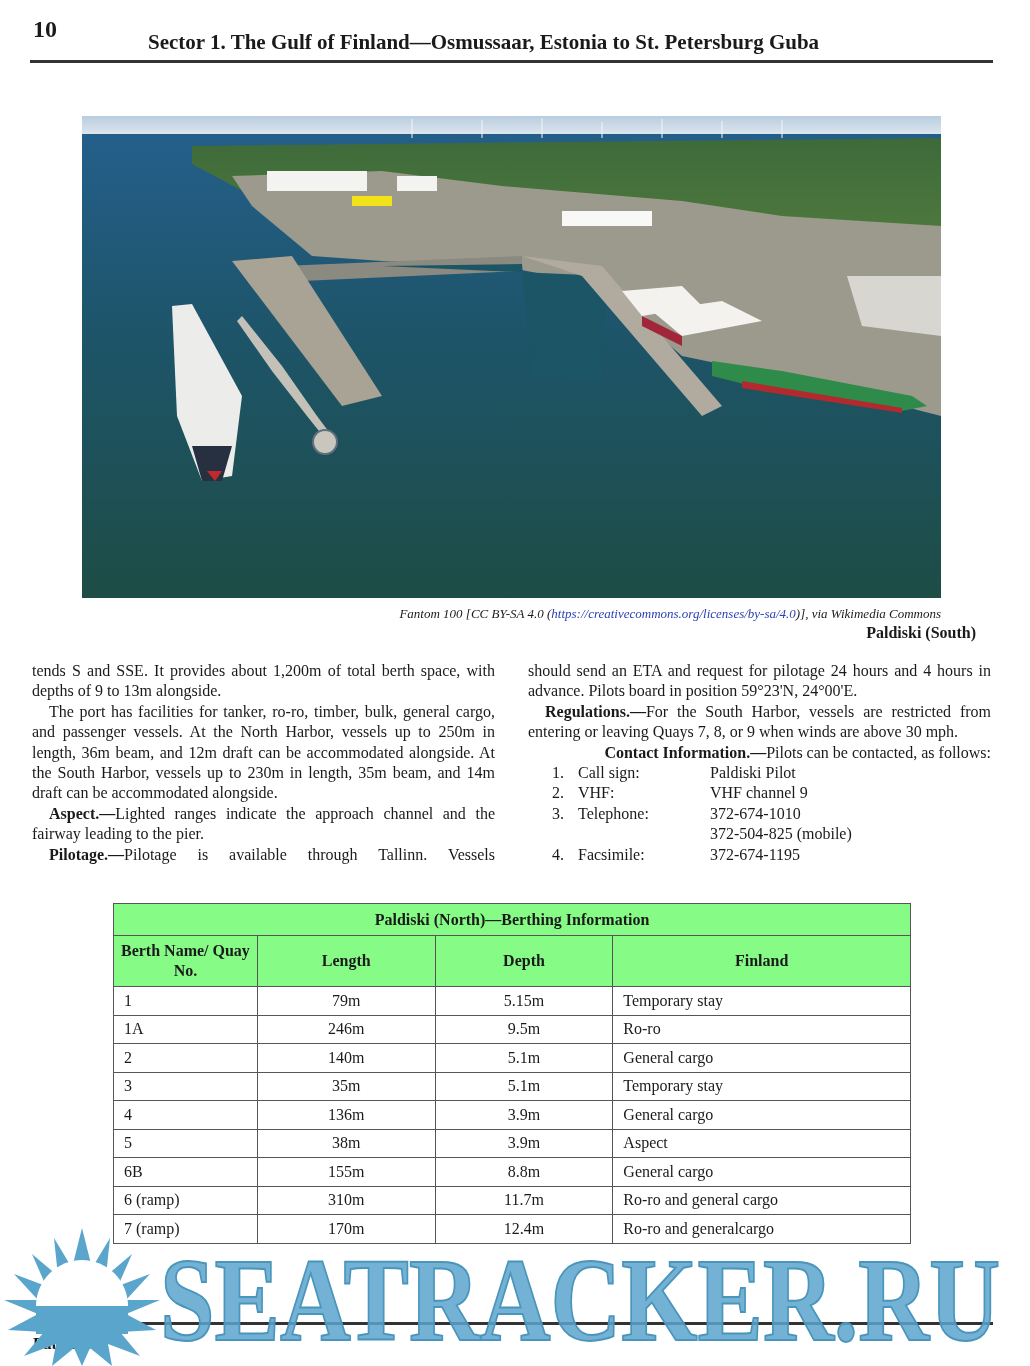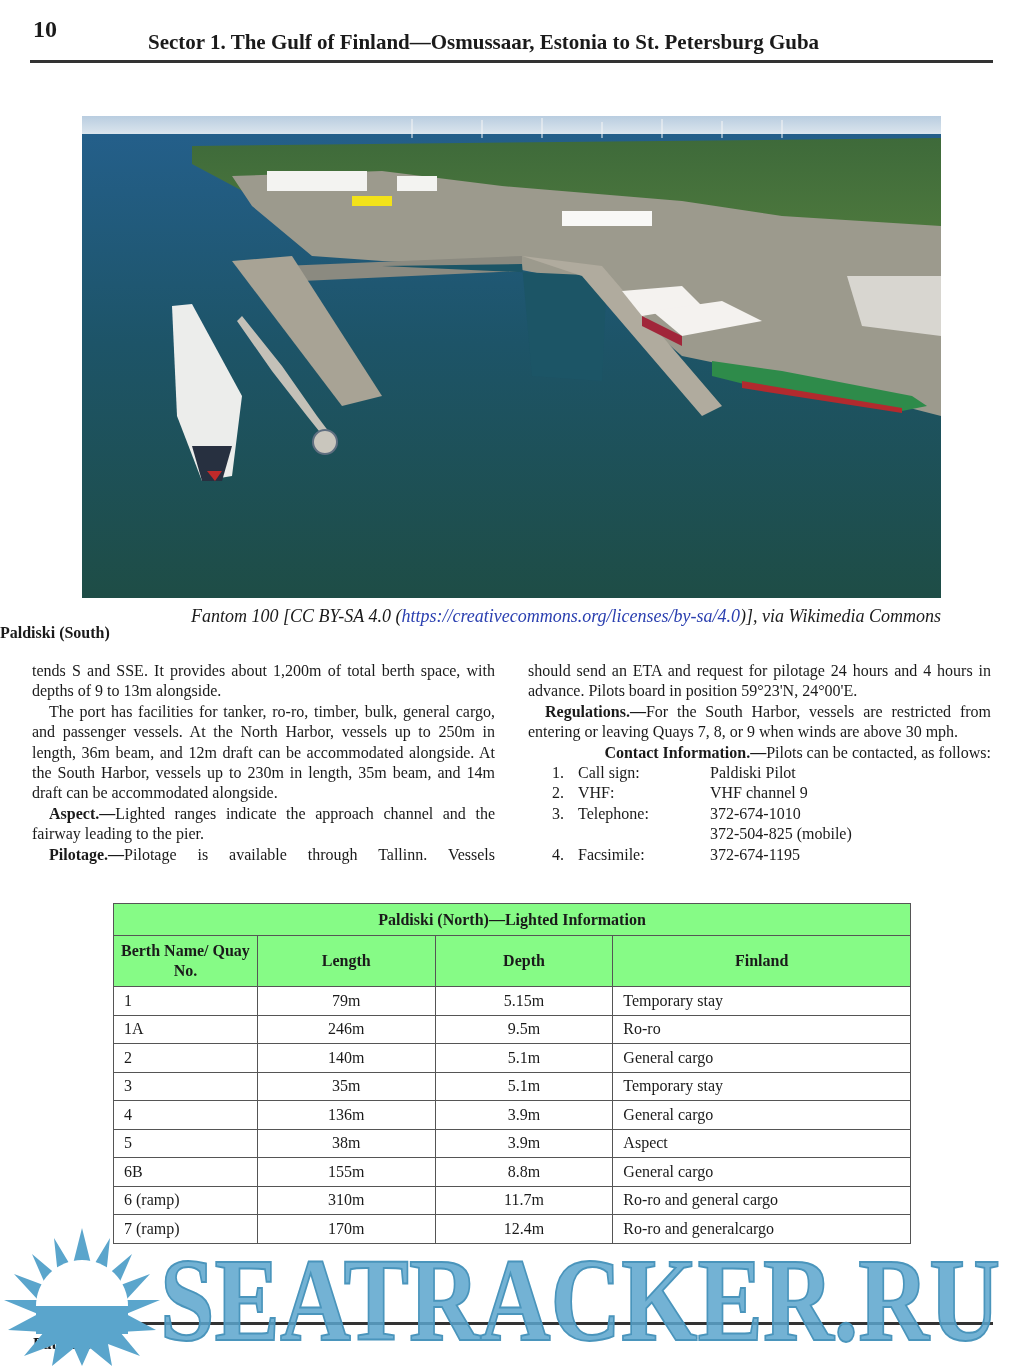--- a/index.html
+++ b/index.html
@@ -15,25 +15,25 @@
   }
   .header-rule {
     position: absolute; left: 30px; top: 60px; width: 963px; height: 3px; background: #333;
   }
   .photo {
     position: absolute; left: 82px; top: 116px; width: 859px; height: 482px; overflow: hidden;
     background: #1f4f4d;
   }
   .photo svg { display: block; width: 100%; height: 100%; }
   .photo-credit {
-    position: absolute; right: 89px; top: 606px; font-size: 18px; font-style: italic; white-space: nowrap;
+    position: absolute; right: 89px; top: 606px; font-size: 13px; font-style: italic; white-space: nowrap;
   }
   .photo-credit a { color: #2a3fb0; text-decoration: none; }
   .photo-caption {
-    position: absolute; left: 0; width: 976px; top: 624px; text-align: left;
+    position: absolute; left: 0; width: 976px; top: 624px; text-align: right;
     font-size: 16px; font-weight: bold;
   }
   .col {
     position: absolute; top: 661px; width: 463px; font-size: 16px; line-height: 20.4px; text-align: justify;
   }
   .col-left { left: 32px; }
   .col-right { left: 528px; }
   .col p { margin: 0; }
   .indent { text-indent: 17px; }
   .run-head { font-weight: bold; }
@@ -164,21 +164,21 @@
 
 <table class="berth-table">
   <colgroup>
       <col style="width:144px">
       <col style="width:178px">
       <col style="width:178px">
       <col style="width:298px">
     </colgroup>
   <thead>
     <tr class="title-row">
-        <th colspan="4">Paldiski (North)—Lighted Information</th>
+        <th colspan="4">Paldiski (North)—Berthing Information</th>
       </tr>
     <tr class="head-row">
       <th>Berth Name/ Quay No.</th>
       <th>Length</th>
       <th>Depth</th>
       <th>Finland</th>
     </tr>
   </thead>
   <tbody>
     <tr>

